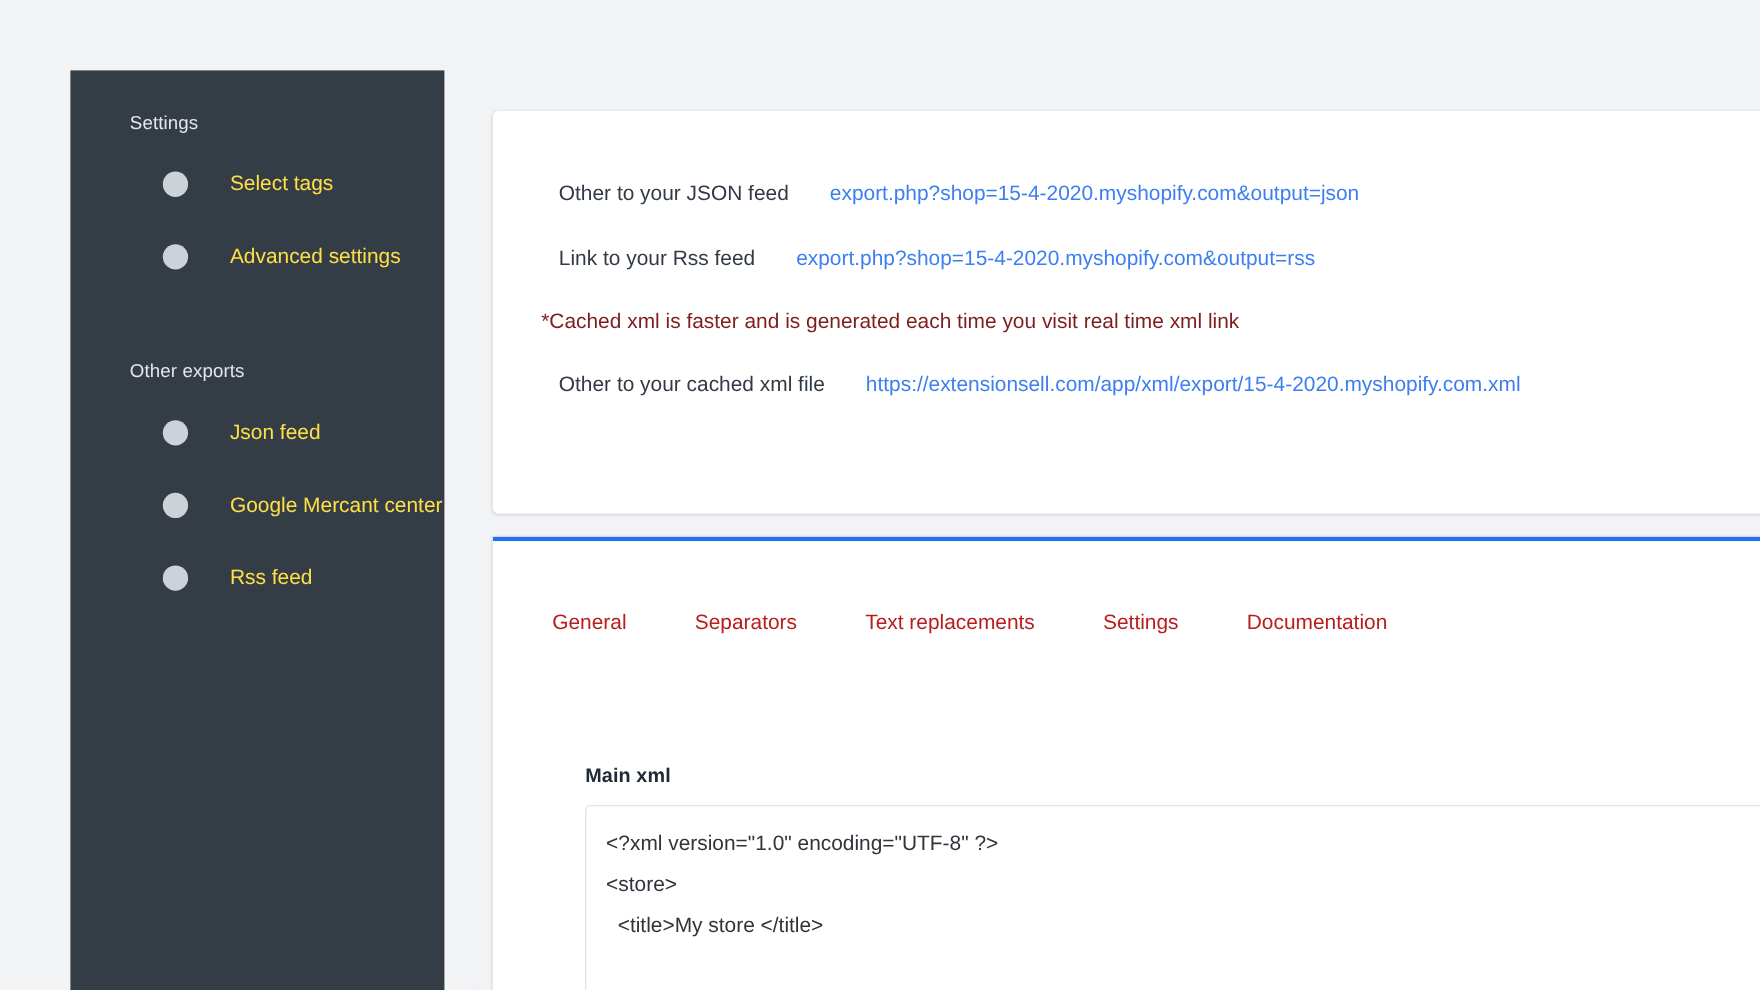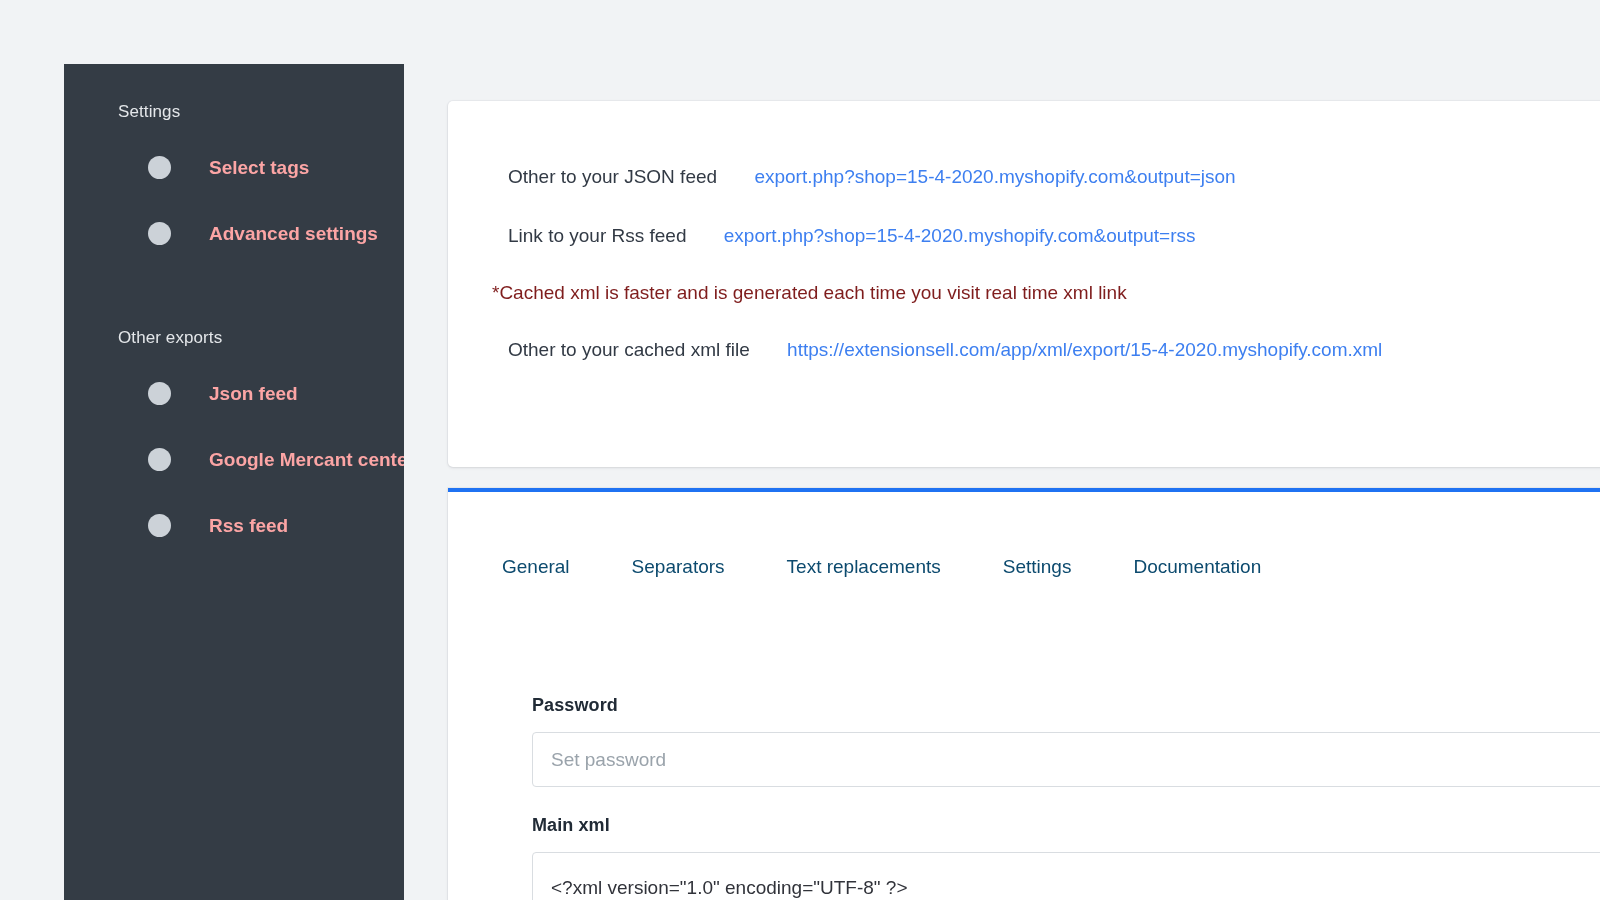--- a/index.html
+++ b/index.html
@@ -63,26 +63,26 @@
   .bullet {
     width: 23px;
     height: 23px;
     border-radius: 50%;
     background: #ccd2d8;
     flex: 0 0 auto;
     display: inline-block;
   }
 
   .sidebar-item-label {
-    color: #fca5a5;
+    color: #fde047;
     font-size: 19px;
     margin-left: 22px;
     line-height: 1;
     white-space: nowrap;
-    font-weight: 700;
+    font-weight: 400;
   }
 
   
   .main {
     flex: 1 1 auto;
     height: 900px;
     background: #f1f3f5;
     padding: 0 0 0 12px;
     position: relative;
     overflow: hidden;
@@ -137,21 +137,21 @@
 
   .tabbar {
     display: flex;
     align-items: center;
     padding: 32px 0 0 22px;
     gap: 0;
   }
 
   .tab {
     font-size: 19px;
-    color: #0c4a6e;
+    color: #b91c1c;
     padding: 0 24px 0 0;
     margin-right: 22px;
     white-space: nowrap;
     cursor: pointer;
     text-decoration: none;
     background: none;
     border: none;
     font-family: inherit;
   }
 
@@ -270,24 +270,20 @@
       <div class="tabbar">
         <a class="tab" href="#">General</a>
         <a class="tab" href="#">Separators</a>
         <a class="tab" href="#">Text replacements</a>
         <a class="tab" href="#">Settings</a>
         <a class="tab" href="#">Documentation</a>
       </div>
 
       <div class="tab-panel">
 
-        <div class="field-block">
-          <div class="field-label">Password</div>
-          <input class="text-input" type="text" placeholder="Set password" value="" style="">
-        </div>
 
         <div class="field-block">
           <div class="field-label">Main xml</div>
           <textarea class="xml-area" style="">&lt;?xml version="1.0" encoding="UTF-8" ?&gt;
 &lt;store&gt;
   &lt;title&gt;My store &lt;/title&gt;</textarea>
         </div>
 
       </div>
 

